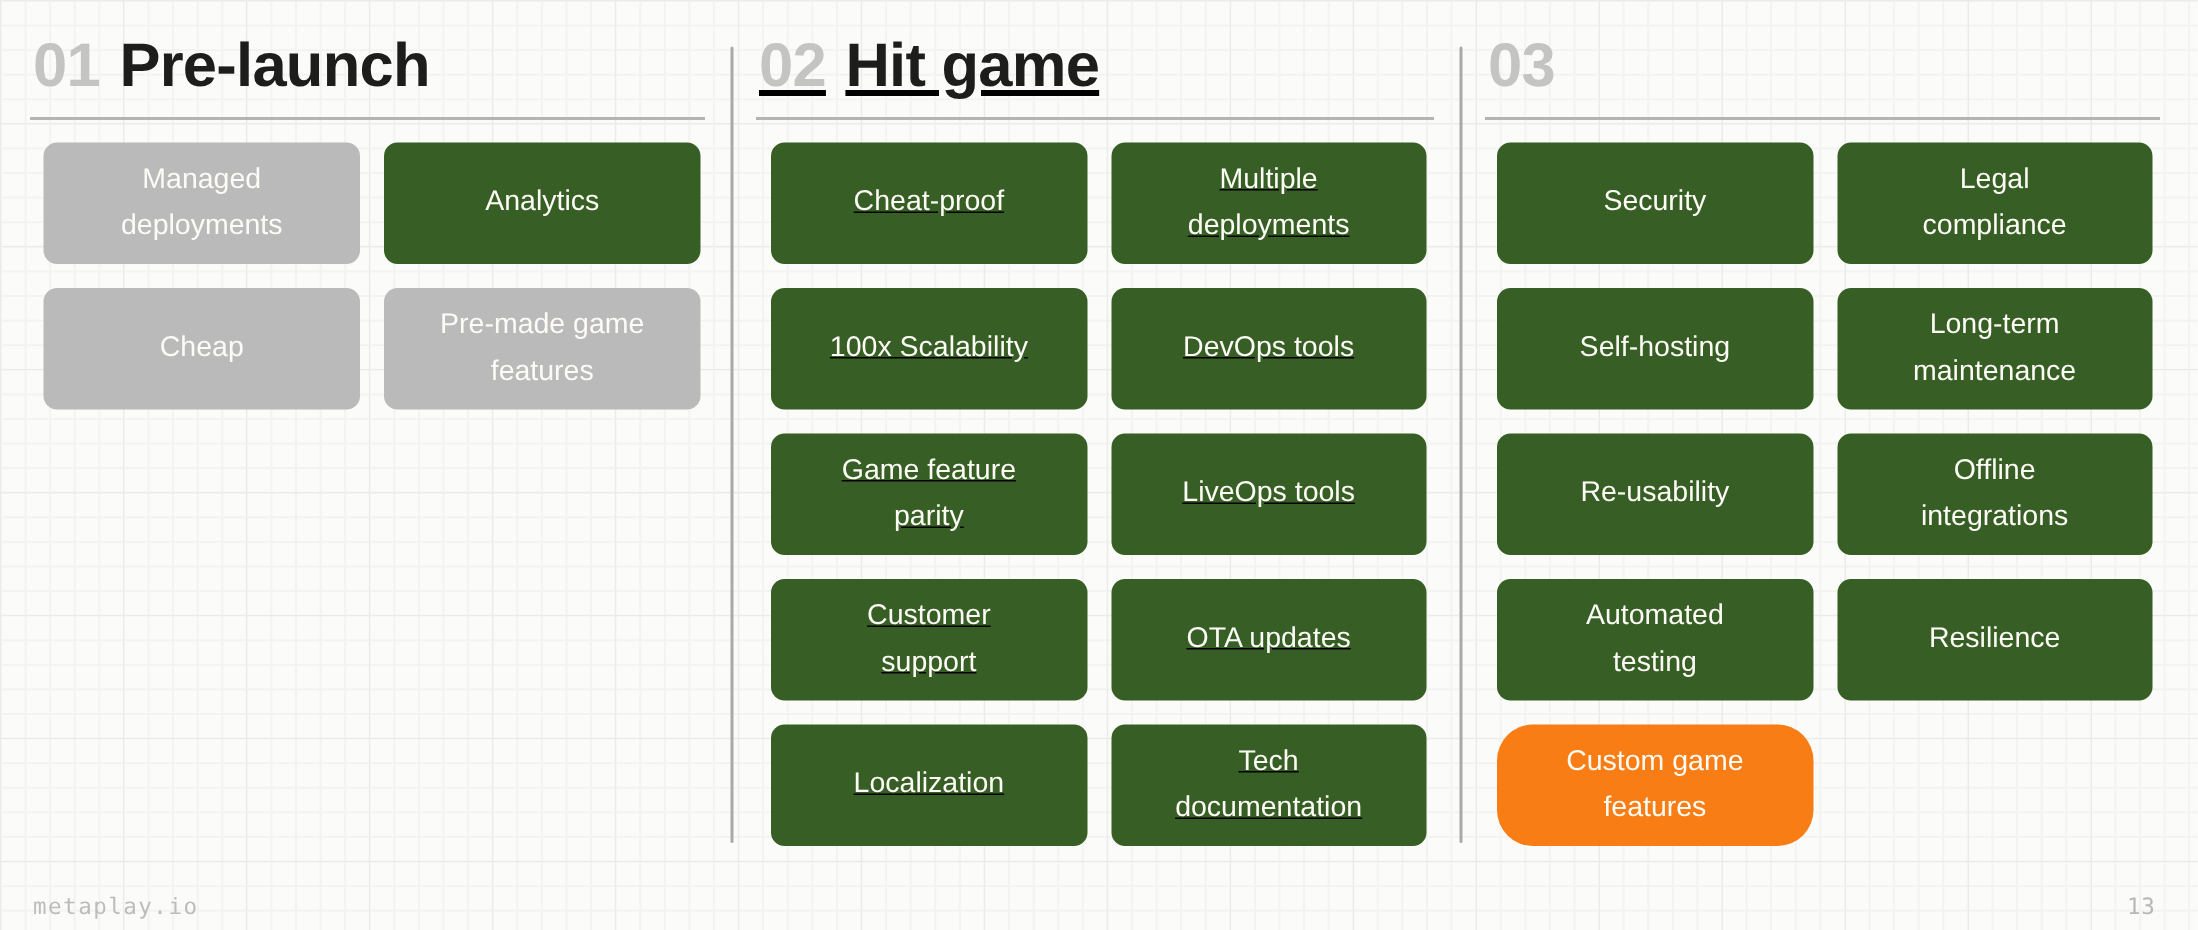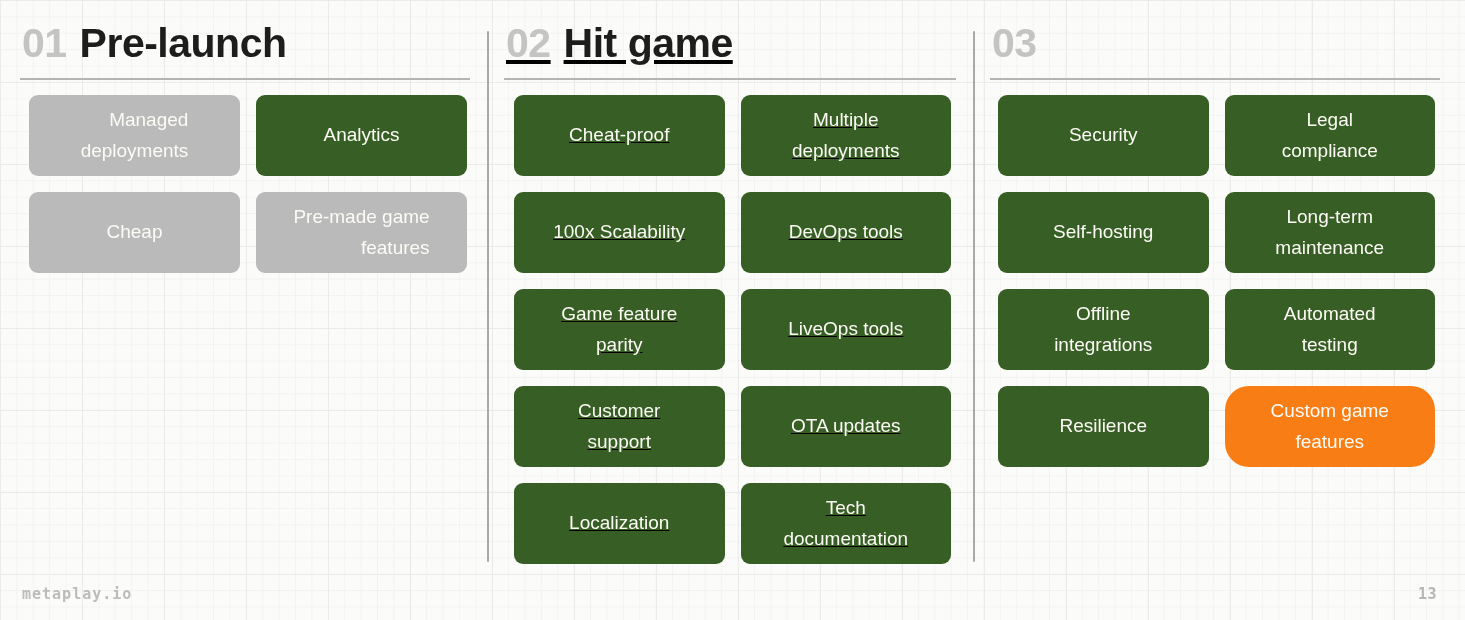--- a/index.html
+++ b/index.html
@@ -41,32 +41,32 @@
   #col-2 .pill-grid { padding-left: 10px; padding-right: 5px; }
   #col-3 .pill-grid { padding-left: 8px;  padding-right: 5px; }
   .pill {
     display: flex; align-items: center; justify-content: center;
     text-align: center; border-radius: 9px;
     font-size: 19px; font-weight: 500; line-height: 1.6;
     color: #fcfbf5; padding: 0 14px;
     white-space: pre-line;
   }
   .pill.green  { background: var(--green,  #375e24); }
-  .pill.gray   { background: var(--gray,   #bababa); text-align: right; }
+  .pill.gray   { background: var(--gray,   #bababa); }
   .pill.orange { background: var(--orange, #f97d15); border-radius: 24px; }
   .vsep {
     position: absolute; top: 31px; width: 2px; height: 531px;
     background: #a9a9a7; border-radius: 1px;
   }
   #vsep-1 { left: 487px; }
   #vsep-2 { left: 973px; }
   .footer-brand, .footer-page {
-    position: absolute; bottom: 17px;
+    position: absolute; bottom: 7px;
     font-family: "DejaVu Sans Mono", "Liberation Mono", monospace;
-    font-size: 15px; font-weight: 700; letter-spacing: 1px;
+    font-size: 15px; font-weight: 400; letter-spacing: 1px;
     color: #bcbcba;
   }
   .footer-brand { left: 22px; }
   .footer-page  { right: 28px; letter-spacing: 0.5px; color: #b7b7b5; }
 </style>
 </head>
 <body>
 
 <div class="slide">
 
@@ -119,20 +119,21 @@
       <span class="col-number">03</span>
     </div>
     <hr class="col-rule">
     <div class="pill-grid">
         <div class="pill green">Security</div>
         <div class="pill green">Legal
 compliance</div>
         <div class="pill green">Self-hosting</div>
         <div class="pill green">Long-term
 maintenance</div>
+        <div class="pill green">Re-usability</div>
         <div class="pill green">Offline
 integrations</div>
         <div class="pill green">Automated
 testing</div>
         <div class="pill green">Resilience</div>
         <div class="pill orange">Custom game
 features</div>
       </div>
   </div>
 

